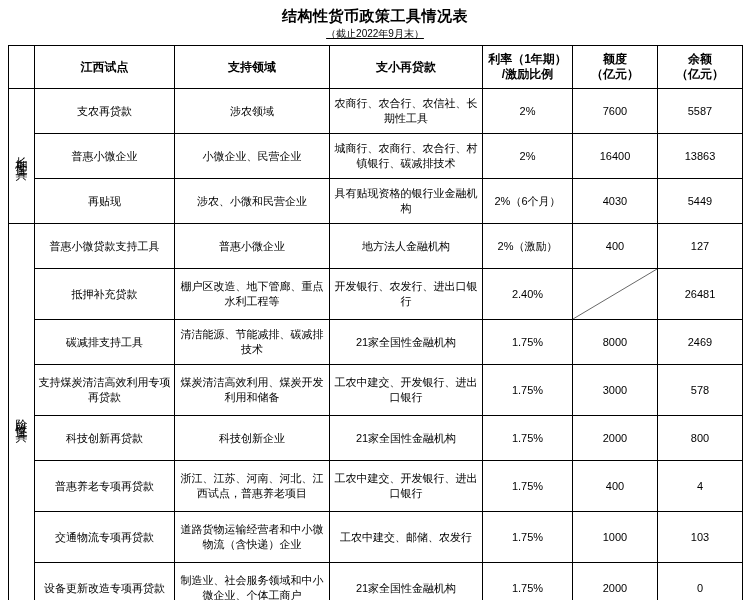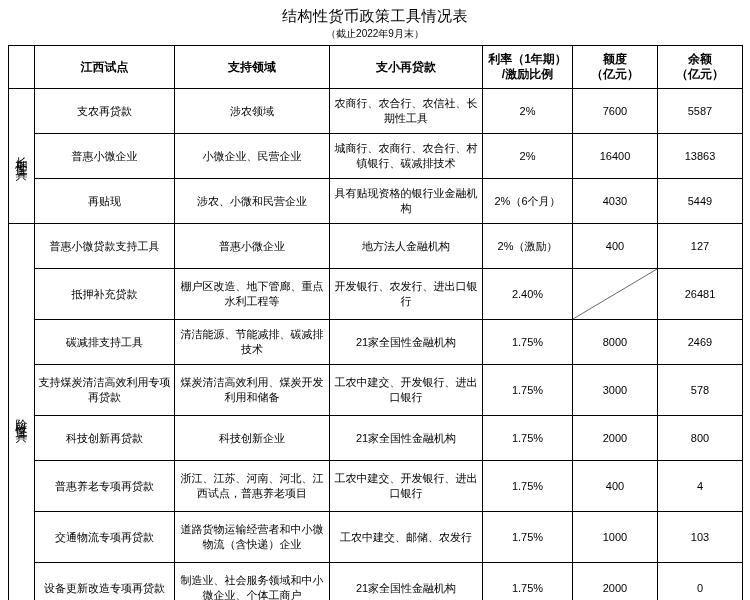--- a/index.html
+++ b/index.html
@@ -17,31 +17,32 @@
   .page {
     width: 750px;
     height: 600px;
     position: relative;
     box-sizing: border-box;
     padding: 0 8px;
   }
   .doc-title {
     text-align: center;
     font-size: 15px;
-    font-weight: normal;
+    font-weight: bold;
     letter-spacing: 0.5px;
     padding-top: 7px;
     line-height: 18px;
   }
   .doc-subtitle {
     text-align: center;
     font-size: 10px;
     padding-top: 3px;
     padding-bottom: 5px;
     line-height: 12px;
+    text-decoration: underline;
   }
   table.main {
     border-collapse: collapse;
     width: 734px;
     margin: 0 auto;
     table-layout: fixed;
   }
   table.main td, table.main th {
     border: 1px solid #000000;
     text-align: center;

